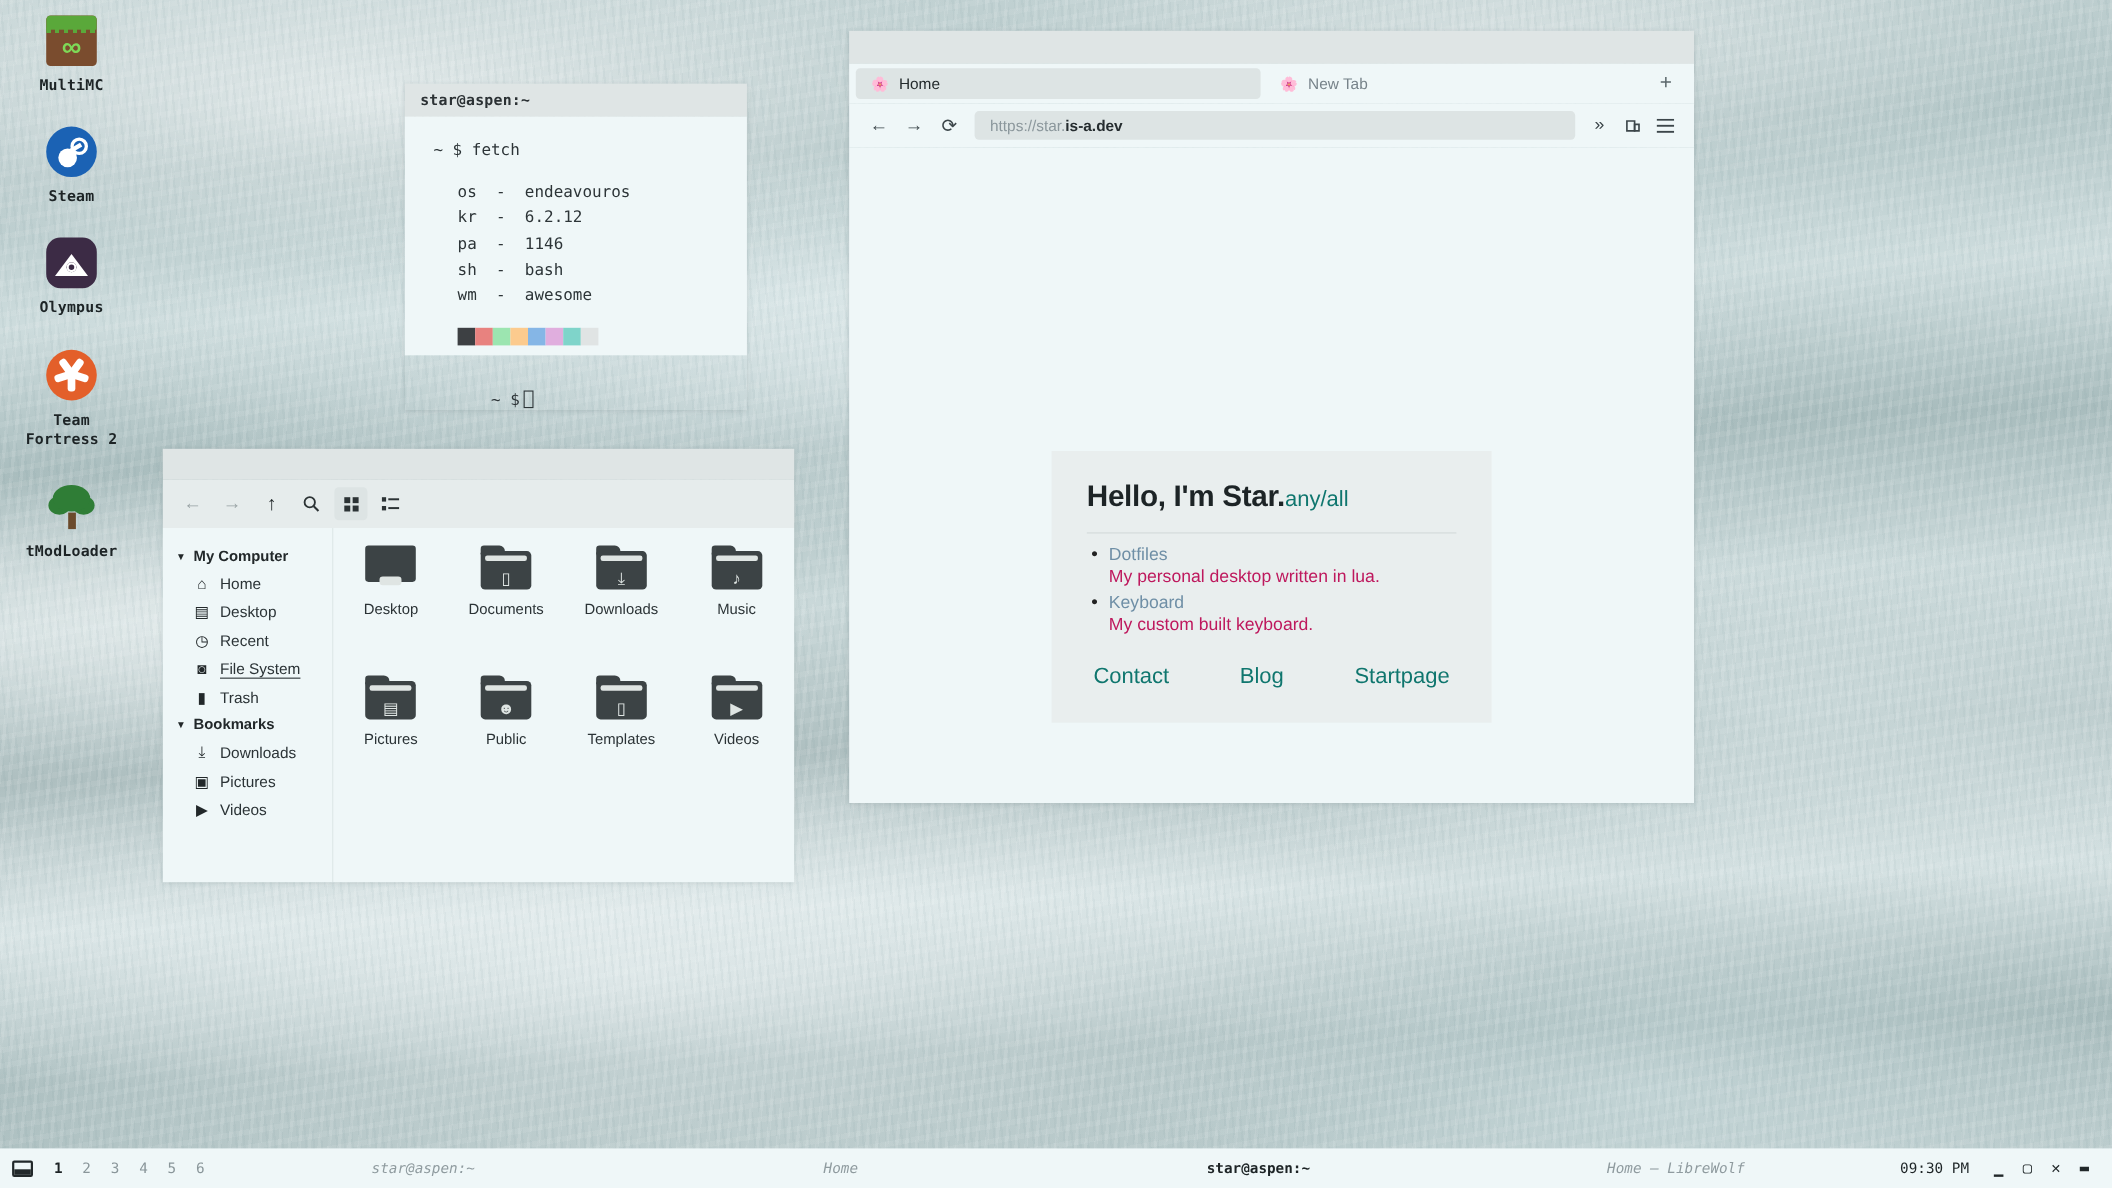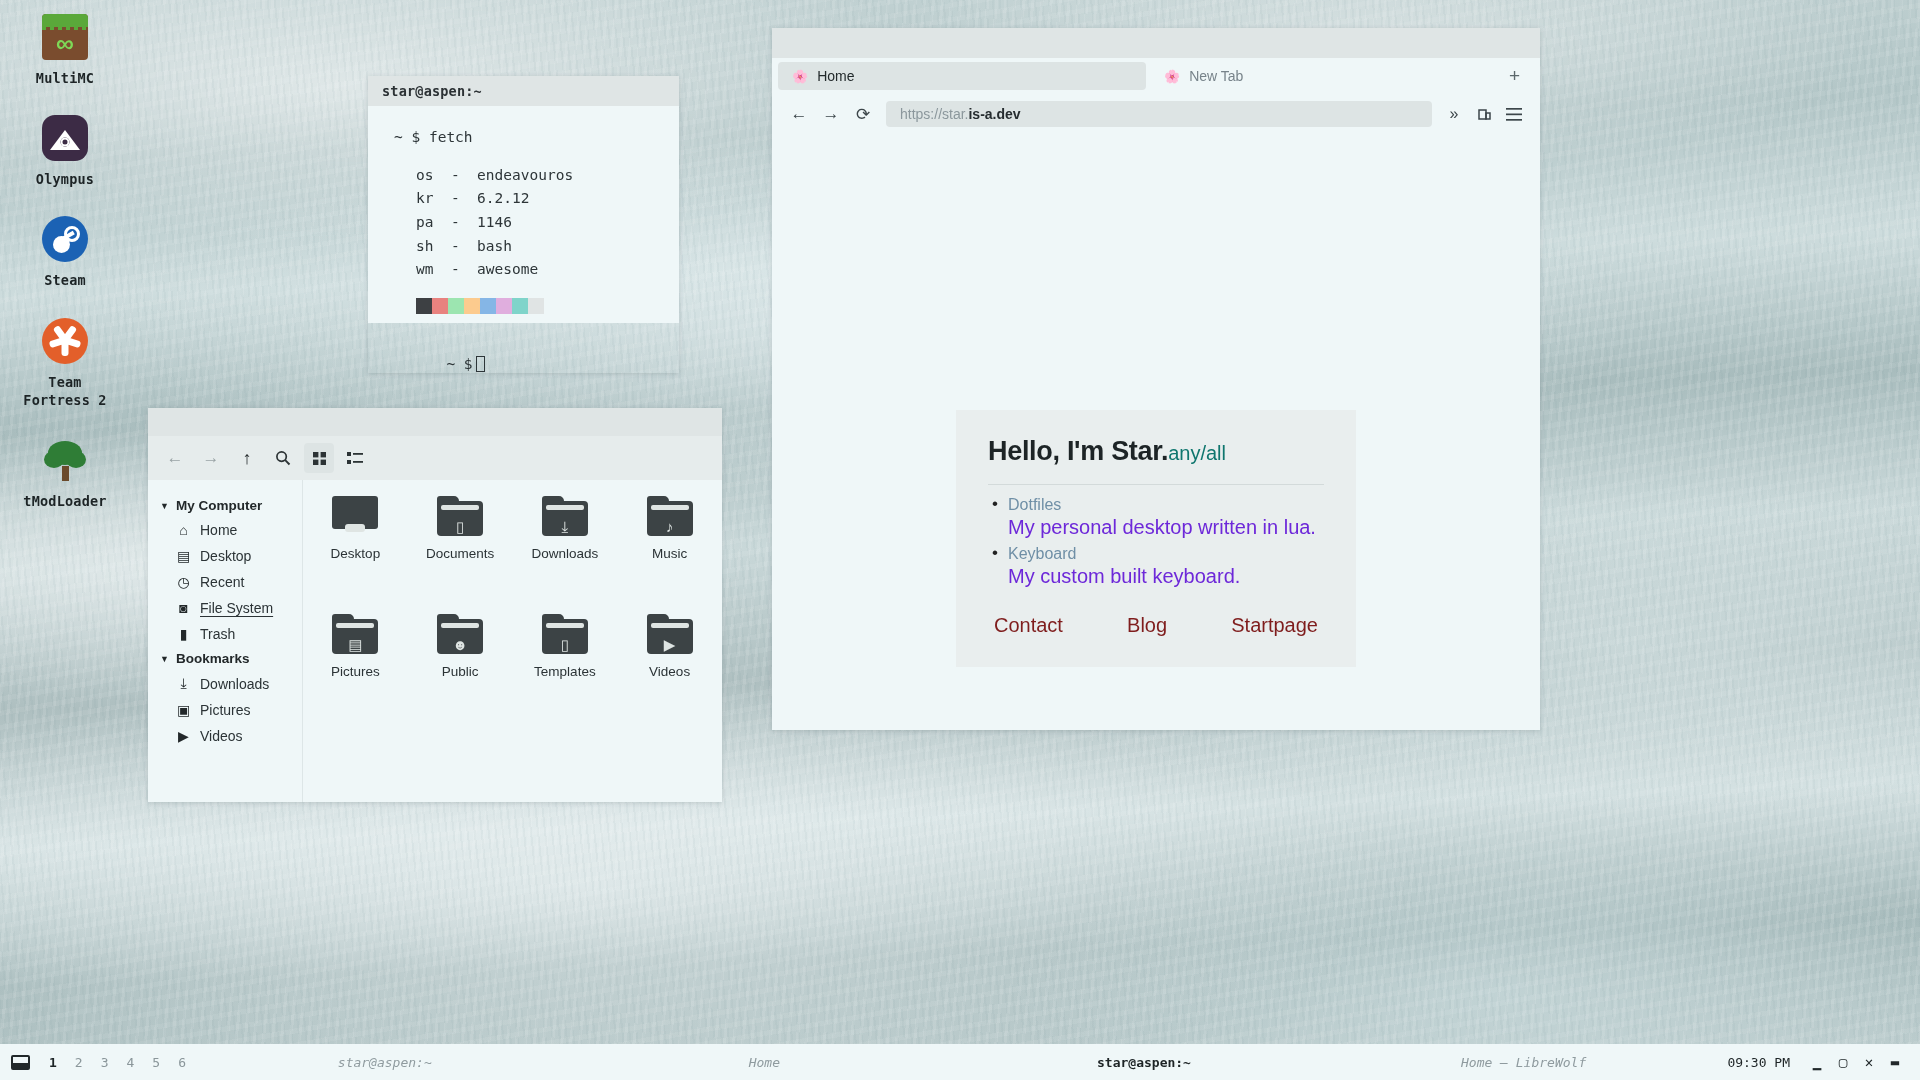--- a/index.html
+++ b/index.html
@@ -221,25 +221,25 @@
   .card-head{ display:flex; align-items:baseline; justify-content:flex-start; }
   .card-head h1{ font-size:27px; font-weight:700; color:#1d2426; letter-spacing:-.3px; }
   .card-head .anyall{ font-size:20px; color:#0f766e; }
   .card hr{ border:none; border-top:1px solid #d3dada; margin:17px 0 11px; }
   .card ul{ list-style:none; }
   .card li{ position:relative; padding-left:20px; margin-bottom:2px; }
   .card li:before{
     content:"•"; position:absolute; left:4px; top:-2px; color:#222; font-size:17px;
   }
   .card .lnk{ font-size:16px; color:#6f8fa6; cursor:pointer; }
-  .card .desc{ font-size:20px; color:#6d28d9; padding-left:20px; margin-bottom:6px; }
+  .card .desc{ font-size:16px; color:#be185d; padding-left:20px; margin-bottom:6px; }
   .card .foot{
     display:flex; justify-content:space-between; margin-top:26px; padding:0 6px;
   }
-  .card .foot span{ font-size:20px; color:#7f1d1d; cursor:pointer; }
+  .card .foot span{ font-size:20px; color:#0f766e; cursor:pointer; }
 
   
   #taskbar{
     position:absolute; left:0; bottom:0; width:1920px; height:36px;
     background:#eff7f8; display:flex; align-items:center;
     font-family:"DejaVu Sans Mono", monospace; font-size:13px; color:#2b3336;
   }
   .tb-launcher{
     width:40px; display:flex; align-items:center; justify-content:center; cursor:pointer;
   }
@@ -272,34 +272,34 @@
 
   <div class="desk-icon">
     <div class="desk-glyph ic-multimc">
       <div class="grass"></div>
         <div class="inf">∞</div>
     </div>
     <div class="desk-label">MultiMC</div>
   </div>
 
   <div class="desk-icon">
-    <div class="desk-glyph ic-olympus">
-      <div class="tri"></div>
-        <div class="gear"></div>
-    </div>
-    <div class="desk-label">Olympus</div>
-  </div>
-
-  <div class="desk-icon">
     <div class="desk-glyph ic-steam">
       <div class="s3"></div>
         <div class="s1"></div>
         <div class="s2"></div>
     </div>
     <div class="desk-label">Steam</div>
+  </div>
+
+  <div class="desk-icon">
+    <div class="desk-glyph ic-olympus">
+      <div class="tri"></div>
+        <div class="gear"></div>
+    </div>
+    <div class="desk-label">Olympus</div>
   </div>
 
   <div class="desk-icon">
     <div class="desk-glyph ic-tf2">
       <div class="b" style="transform:translate(-50%,0) rotate(0deg)"></div>
       <div class="b" style="transform:translate(-50%,0) rotate(72deg)"></div>
       <div class="b" style="transform:translate(-50%,0) rotate(144deg)"></div>
       <div class="b" style="transform:translate(-50%,0) rotate(216deg)"></div>
       <div class="b" style="transform:translate(-50%,0) rotate(288deg)"></div>
       <div class="c"></div>

